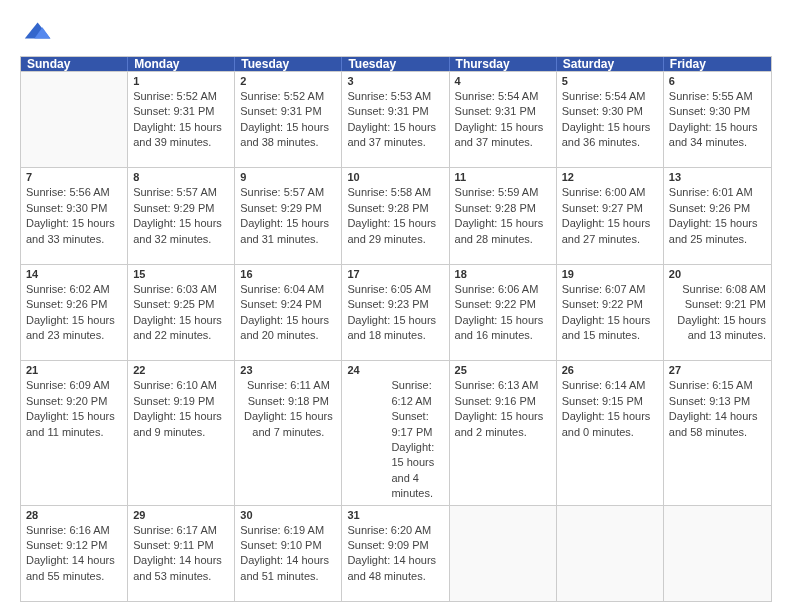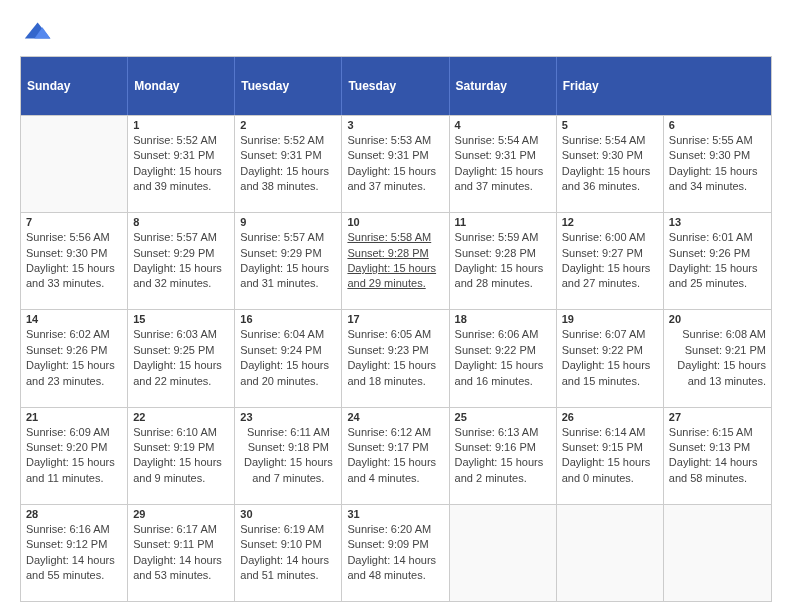--- a/index.html
+++ b/index.html
@@ -61,21 +61,21 @@
     }
     .cal-header-row {
       display: grid;
       grid-template-columns: repeat(7, 1fr);
       background: #3355aa;
     }
     .cal-header-cell {
       color: #fff;
       font-size: 12px;
       font-weight: bold;
-      padding: 22px 6px;
+      padding: 0 6px;
       border-right: 1px solid #5577cc;
       text-align: left;
     }
     .cal-header-cell:last-child { border-right: none; }
     .cal-body {
       flex: 1;
       display: flex;
       flex-direction: column;
     }
     .cal-week {
@@ -126,20 +126,21 @@
       <div class="subtitle"></div>
     </div>
   </div>
 
   <div class="calendar">
     <div class="cal-header-row">
     <div class="cal-header-cell">Sunday</div>
         <div class="cal-header-cell">Monday</div>
         <div class="cal-header-cell">Tuesday</div>
         <div class="cal-header-cell">Tuesday</div>
+        <div class="cal-header-cell">Thursday</div>
         <div class="cal-header-cell">Saturday</div>
         <div class="cal-header-cell">Friday</div>
       </div>
     <div class="cal-body">
     <div class="cal-week">
           <div class="cal-cell empty"></div>
           <div class="cal-cell">
             <div class="day-number">1</div>
             <div class="day-info" style="white-space: pre-line;">Sunrise: 5:52 AM
 Sunset: 9:31 PM
@@ -199,21 +200,21 @@
           </div>
           <div class="cal-cell">
             <div class="day-number">9</div>
             <div class="day-info" style="white-space: pre-line;">Sunrise: 5:57 AM
 Sunset: 9:29 PM
 Daylight: 15 hours
 and 31 minutes.</div>
           </div>
           <div class="cal-cell">
             <div class="day-number">10</div>
-            <div class="day-info" style="white-space: pre-line; text-decoration: underline;">Sunrise: 5:58 AM
+            <div class="day-info" style="white-space: pre-line;">Sunrise: 5:58 AM
 Sunset: 9:28 PM
 Daylight: 15 hours
 and 29 minutes.</div>
           </div>
           <div class="cal-cell">
             <div class="day-number">11</div>
             <div class="day-info" style="white-space: pre-line;">Sunrise: 5:59 AM
 Sunset: 9:28 PM
 Daylight: 15 hours
 and 28 minutes.</div>
@@ -301,21 +302,21 @@
           </div>
           <div class="cal-cell">
             <div class="day-number">23</div>
             <div class="day-info" style="white-space: pre-line; text-align: center;">Sunrise: 6:11 AM
 Sunset: 9:18 PM
 Daylight: 15 hours
 and 7 minutes.</div>
           </div>
           <div class="cal-cell">
             <div class="day-number">24</div>
-            <div class="day-info" style="white-space: pre-line;">Sunrise: 6:12 AM
+            <div class="day-info" style="white-space: pre-line; margin-left: 44px;">Sunrise: 6:12 AM
 Sunset: 9:17 PM
 Daylight: 15 hours
 and 4 minutes.</div>
           </div>
           <div class="cal-cell">
             <div class="day-number">25</div>
             <div class="day-info" style="white-space: pre-line;">Sunrise: 6:13 AM
 Sunset: 9:16 PM
 Daylight: 15 hours
 and 2 minutes.</div>

